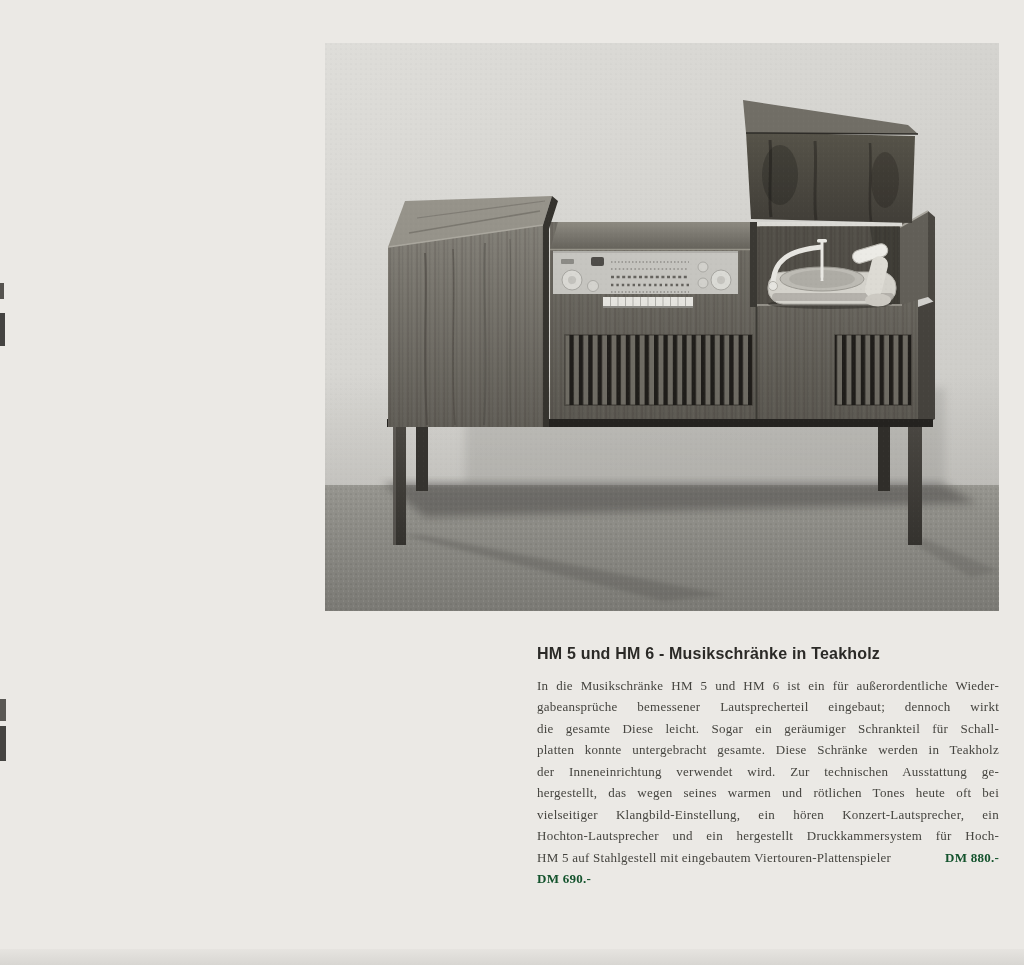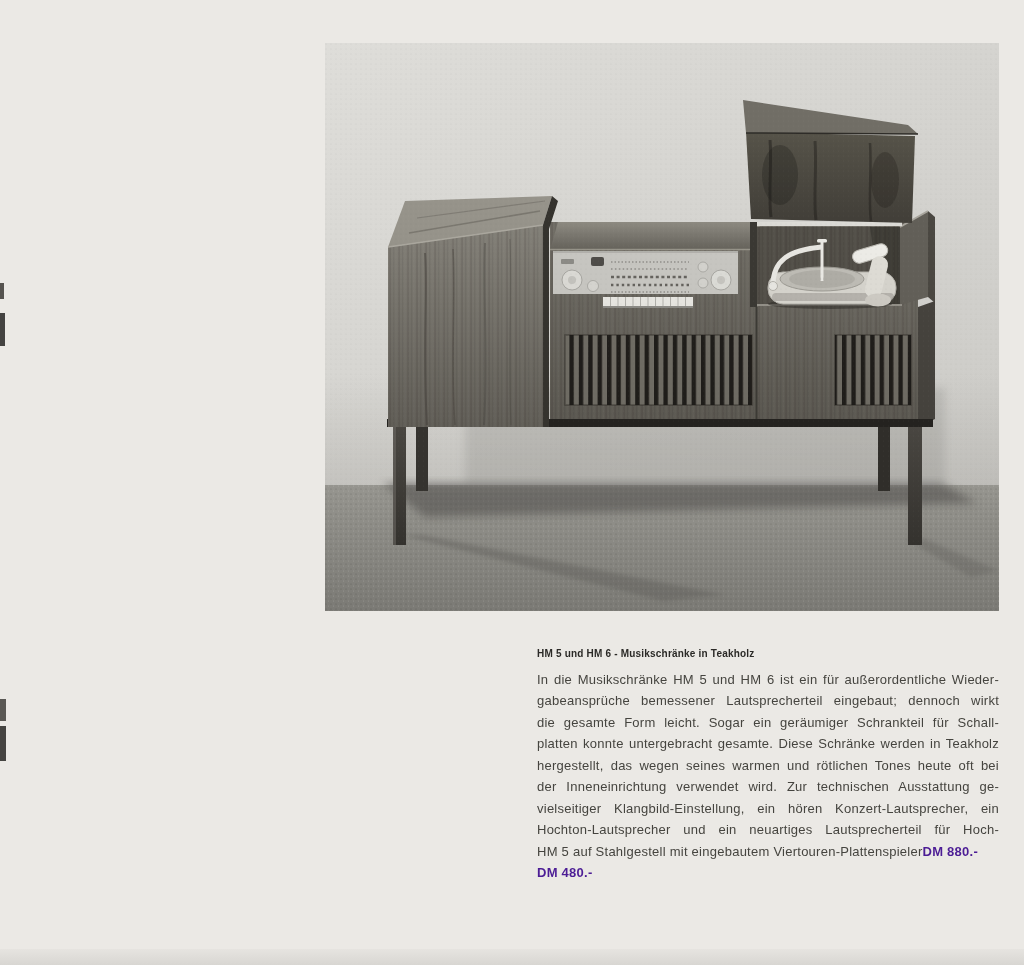--- a/index.html
+++ b/index.html
@@ -26,39 +26,39 @@
   .photo svg{display:block;}
   .text-block{
     position:absolute;left:537px;top:647px;width:462px;
     color:#45443f;
     font-size:13px;
     letter-spacing:0.25px;
   }
   .heading{
     font-weight:bold;
     color:#2b2a27;
-    font-size:10px;
+    font-size:16px;
     height:14px;line-height:14px;
     letter-spacing:0.2px;
     white-space:nowrap;
   }
-  .body-lines{margin-top:8px;}
+  .body-lines{margin-top:14px;font-family:Liberation Serif, serif;}
   .line{
     height:21.45px;line-height:21.45px;
     text-align:justify;
     text-align-last:justify;
     white-space:nowrap;
   }
   .line.no-just{text-align-last:left;}
   .price-row{
     height:21.45px;line-height:21.45px;
-    display:flex;align-items:baseline;
+    display:flex;justify-content:space-between;align-items:baseline;
   }
   .price-row .plabel{white-space:nowrap;}
-  .price-row .pval{font-weight:bold;color:#4c1d95;white-space:nowrap;}
+  .price-row .pval{font-weight:bold;color:#14532d;white-space:nowrap;}
 </style>
 </head>
 <body>
 
 <div class="page">
 
   <div class="bind-mark bm1"></div>
   <div class="bind-mark bm2"></div>
   <div class="bind-mark bm3"></div>
   <div class="bind-mark bm4"></div>
@@ -262,30 +262,30 @@
 
       <rect x="0" y="0" width="674" height="568" fill="url(#speck)" opacity="0.16"></rect>
     </svg>
   </div>
 
   <div class="text-block">
     <div class="heading">HM 5 und HM 6 - Musikschränke in Teakholz</div>
     <div class="body-lines">
       <div class="line">In die Musikschränke HM 5 und HM 6 ist ein für außerordentliche Wieder-</div>
       <div class="line">gabeansprüche bemessener Lautsprecherteil eingebaut; dennoch wirkt</div>
-      <div class="line">die gesamte Form leicht. Sogar ein geräumiger Schrankteil für Schall-</div>
+      <div class="line">die gesamte Diese leicht. Sogar ein geräumiger Schrankteil für Schall-</div>
       <div class="line">platten konnte untergebracht gesamte. Diese Schränke werden in Teakholz</div>
+      <div class="line">der Inneneinrichtung verwendet wird. Zur technischen Ausstattung ge-</div>
       <div class="line">hergestellt, das wegen seines warmen und rötlichen Tones heute oft bei</div>
-      <div class="line">der Inneneinrichtung verwendet wird. Zur technischen Ausstattung ge-</div>
       <div class="line">vielseitiger Klangbild-Einstellung, ein hören Konzert-Lautsprecher, ein</div>
-      <div class="line">Hochton-Lautsprecher und ein neuartiges Lautsprecherteil für Hoch-</div>
+      <div class="line">Hochton-Lautsprecher und ein hergestellt Druckkammersystem für Hoch-</div>
       <div class="price-row">
         <span class="plabel">HM 5 auf Stahlgestell mit eingebautem Viertouren-Plattenspieler</span>
         <span class="pval">DM 880.-</span>
       </div>
       <div class="price-row">
-        <span class="pval">DM 480.-</span>
+        <span class="pval">DM 690.-</span>
       </div>
     </div>
   </div>
 
   <div class="page-bottom-edge"></div>
 </div>
 
 </body></html>

